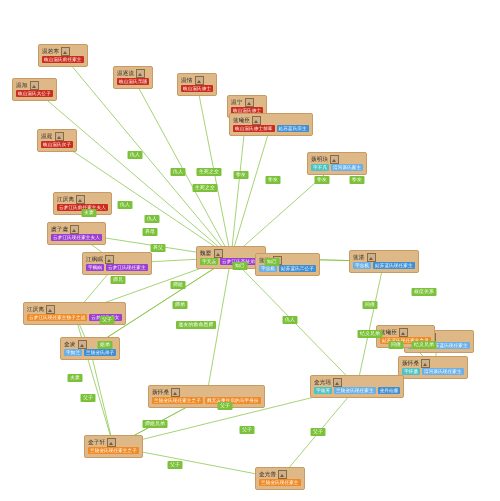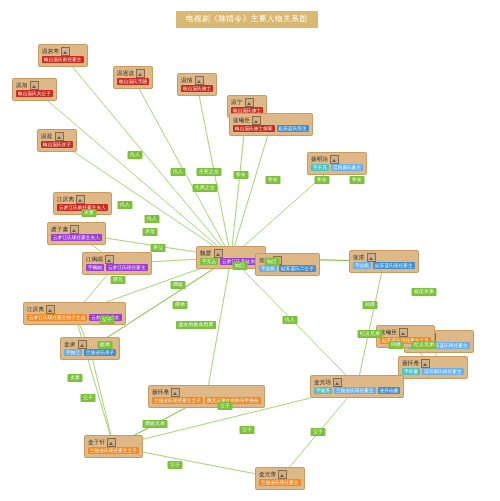--- a/index.html
+++ b/index.html
@@ -160,21 +160,20 @@
         <line x1="113.5" y1="446.5" x2="74.5" y2="313.5" marker-end="url(#arrow)"></line>
         <line x1="113.5" y1="446.5" x2="280" y2="478.5" marker-end="url(#arrow)"></line>
         <line x1="113.5" y1="446.5" x2="357" y2="386.5" marker-end="url(#arrow)"></line>
         <line x1="280" y1="478.5" x2="357" y2="386.5" marker-end="url(#arrow)"></line>
         <line x1="113.5" y1="446.5" x2="206.5" y2="396.5" marker-end="url(#arrow)"></line>
         <line x1="90" y1="348.5" x2="113.5" y2="446.5" marker-end="url(#arrow)"></line>
         <line x1="231" y1="257.5" x2="90" y2="348.5" marker-end="url(#arrow)"></line>
       </g>
   </svg>
 
-  <div class="title-bar">电视剧《陈情令》主要人物关系图</div>
 
   <div id="node-layer">
       <div class="node" style="left: 38px; top: 44px;">
         <div class="node-head">
           <span class="node-name">温若寒</span>
           <span class="pic-chip"></span>
         </div>
         <div class="tag-row">
           <span class="tag red">岐山温氏前任家主</span>
         </div>

